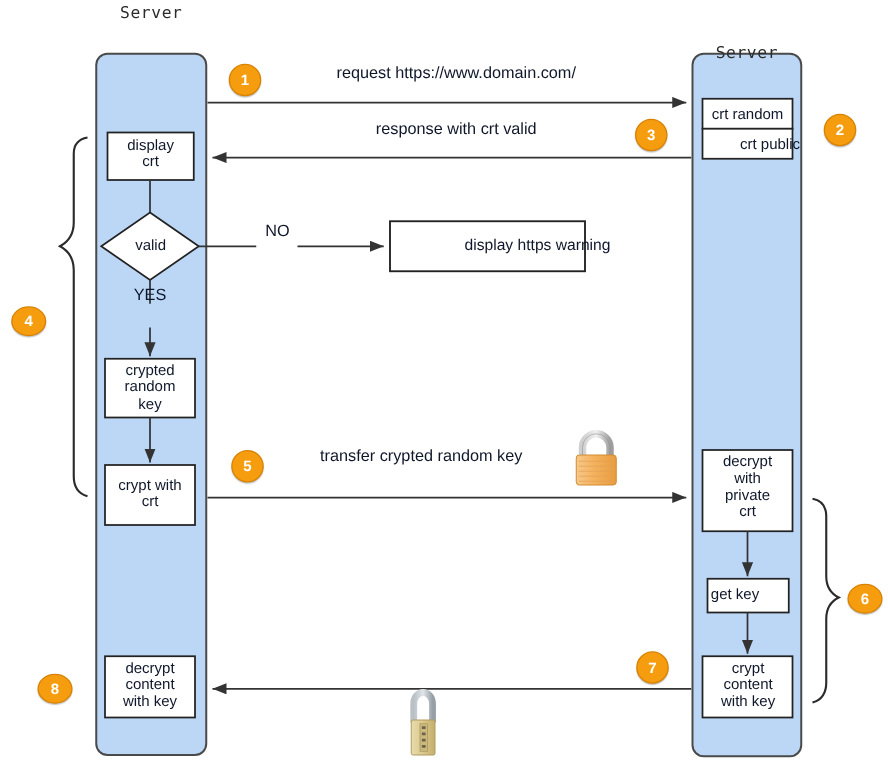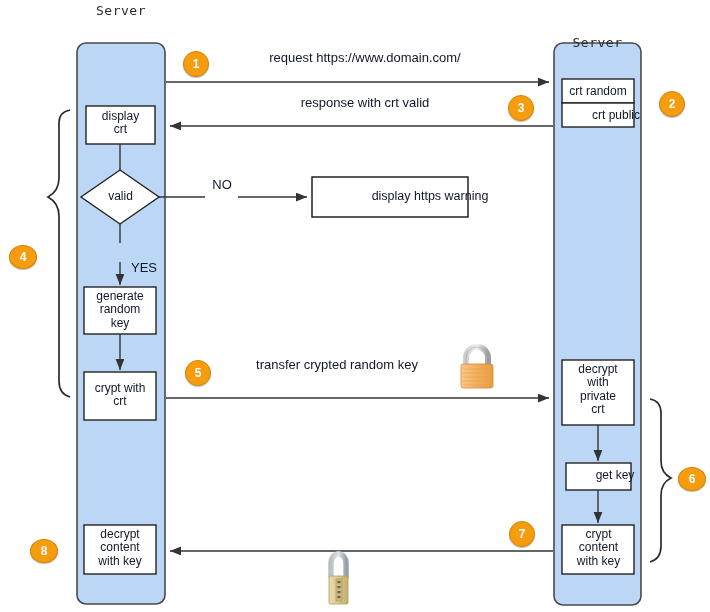--- a/index.html
+++ b/index.html
@@ -116,48 +116,48 @@
       </g>
     </g>
   </svg>
 
   <div class="lbl actor-title" style="left:77px;top:4px;width:88px;">Server</div>
   <div class="lbl actor-title" style="left:554px;top:4px;width:87px;margin-top:32px;">Server</div>
 
   <div class="lbl boxtext" style="left:86px;top:110px;width:69px;">display
 crt</div>
   <div class="lbl boxtext" style="left:86px;top:190px;width:69px;">valid</div>
-  <div class="lbl boxtext" style="left:84px;top:290px;width:72px;">generate
+  <div class="lbl boxtext" style="left:84px;top:290px;width:72px;">crypted
 random
 key</div>
   <div class="lbl boxtext" style="left:82px;top:382px;width:76px;">crypt with
 crt</div>
   <div class="lbl boxtext" style="left:84px;top:528px;width:72px;">decrypt
 content
 with key</div>
 
   <div class="lbl boxtext" style="left:562px;top:85px;width:72px;">crt random</div>
   <div class="lbl boxtext" style="left:590px;top:109px;width:52px;">crt public</div>
   <div class="lbl boxtext" style="left:562px;top:363px;width:72px;">decrypt
 with
 private
 crt</div>
-  <div class="lbl boxtext" style="left:594px;top:469px;width:42px;">get key</div>
+  <div class="lbl boxtext" style="left:567px;top:469px;width:42px;">get key</div>
   <div class="lbl boxtext" style="left:562px;top:528px;width:73px;">crypt
 content
 with key</div>
 
   <div class="lbl smalltext" style="left:312px;top:189px;width:156px;padding-left:40px;">display https warning</div>
 
   <div class="lbl msgtext" style="left:220px;top:51px;width:290px;">request https://www.domain.com/</div>
   <div class="lbl msgtext" style="left:250px;top:96px;width:230px;">response with crt valid</div>
   <div class="lbl msgtext" style="left:222px;top:358px;width:230px;text-align:center;">transfer crypted random key</div>
 
   <div class="lbl msgtext" style="left:204px;top:178px;width:36px;">NO</div>
-  <div class="lbl msgtext" style="left:100px;top:261px;width:40px;margin-left:24px;">YES</div>
+  <div class="lbl msgtext" style="left:100px;top:229px;width:40px;">YES</div>
 
   <div class="stepnum" style="left:183px;top:51px;">
     <span>1</span>
   </div>
   <div class="stepnum" style="left:659px;top:91px;">
     <span>2</span>
   </div>
   <div class="stepnum" style="left:508px;top:95px;">
     <span>3</span>
   </div>

